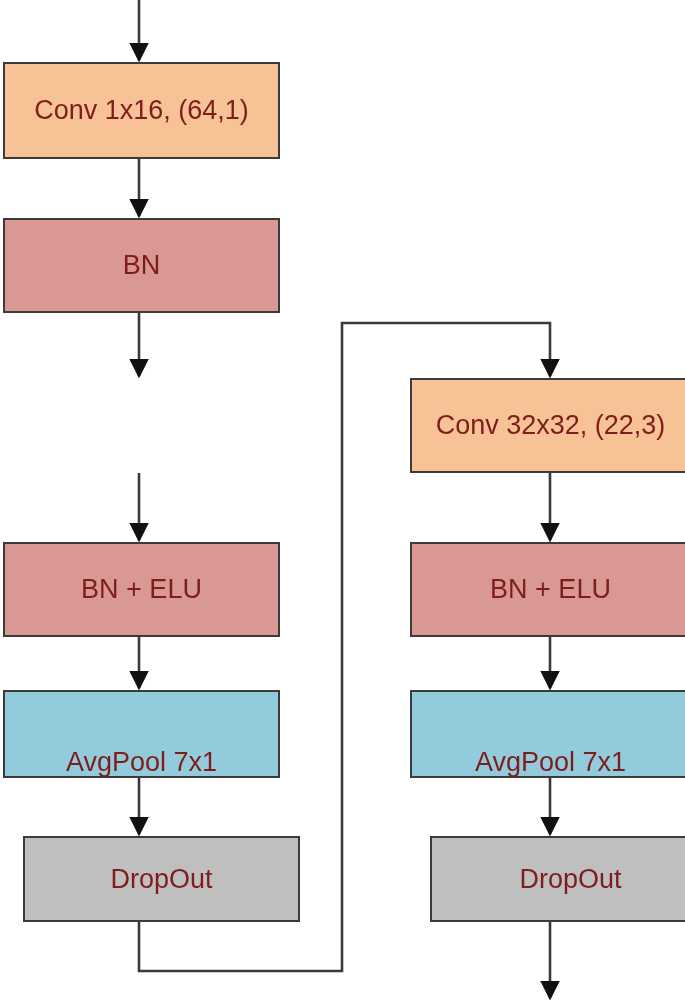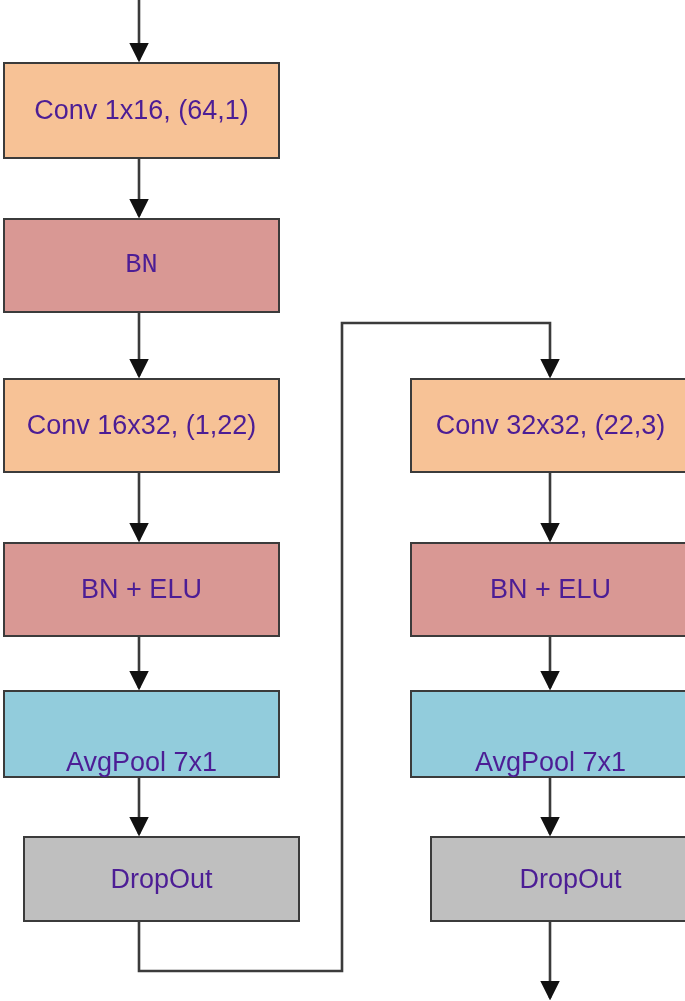--- a/index.html
+++ b/index.html
@@ -26,21 +26,21 @@
     height: 1001px;
     pointer-events: none;
   }
   .node {
     position: absolute;
     box-sizing: border-box;
     border: 2px solid #3b3b3b;
     display: flex;
     align-items: center;
     justify-content: center;
-    color: #4c1d95;
+    color: #7f1d1d;
     font-size: 27px;
     font-family: "Liberation Sans", sans-serif;
     line-height: 1;
     letter-spacing: 0px;
     white-space: nowrap;
     box-shadow: 0 0 0 0 transparent;
   }
   .node-label {
     display: block;
   }
@@ -85,27 +85,24 @@
       <path d="M 550 778 L 550 834" marker-end="url(#arrowhead)"></path>
 
       <path d="M 550 922 L 550 998" marker-end="url(#arrowhead)"></path>
     </g>
   </svg>
 
   <div class="node fill-conv" style="left:3px;  top:62px;  width:277px; height:97px;">
     <span class="node-label">Conv 1x16, (64,1)</span>
   </div>
 
-  <div class="node fill-bn" style="left:3px;  top:218px; width:277px; height:95px;font-family:Liberation Mono, monospace;">
+  <div class="node fill-bn" style="left:3px;  top:218px; width:277px; height:95px;">
     <span class="node-label">BN</span>
   </div>
 
-  <div class="node fill-conv" style="left:3px;  top:378px; width:277px; height:95px;">
-    <span class="node-label">Conv 16x32, (1,22)</span>
-  </div>
 
   <div class="node fill-bn" style="left:3px;  top:542px; width:277px; height:95px;">
     <span class="node-label">BN + ELU</span>
   </div>
 
   <div class="node fill-pool" style="left:3px;  top:690px; width:277px; height:88px;">
     <span class="node-label">AvgPool 7x1</span>
   </div>
 
   <div class="node fill-drop" style="left:3px;  top:836px; width:277px; height:86px;">

